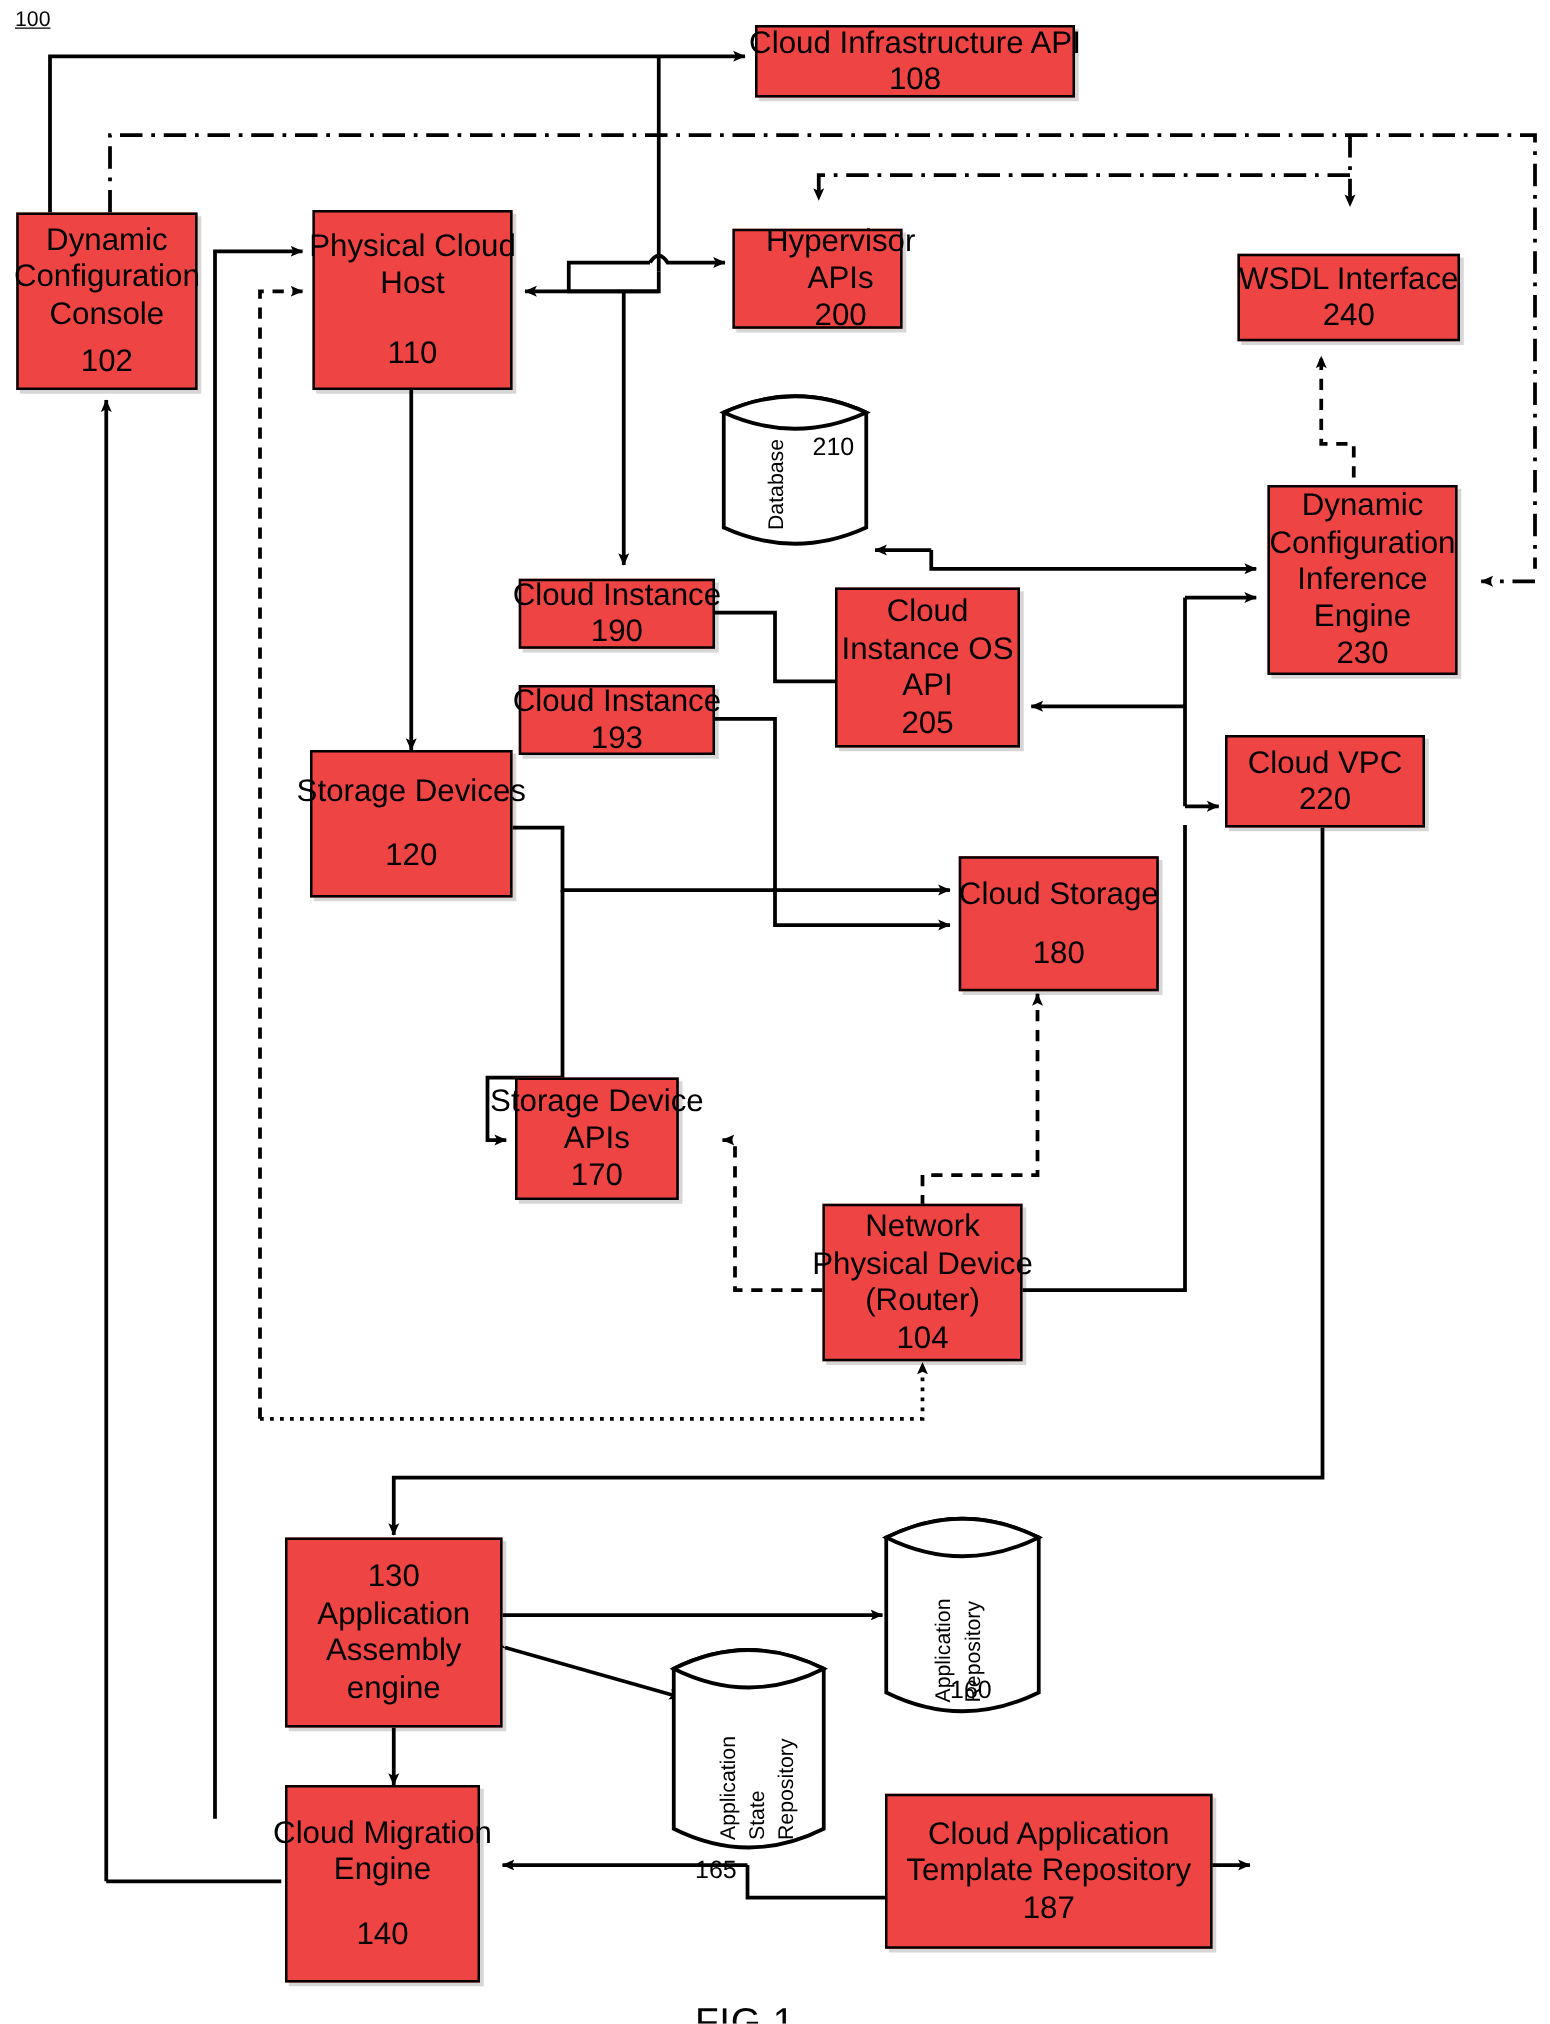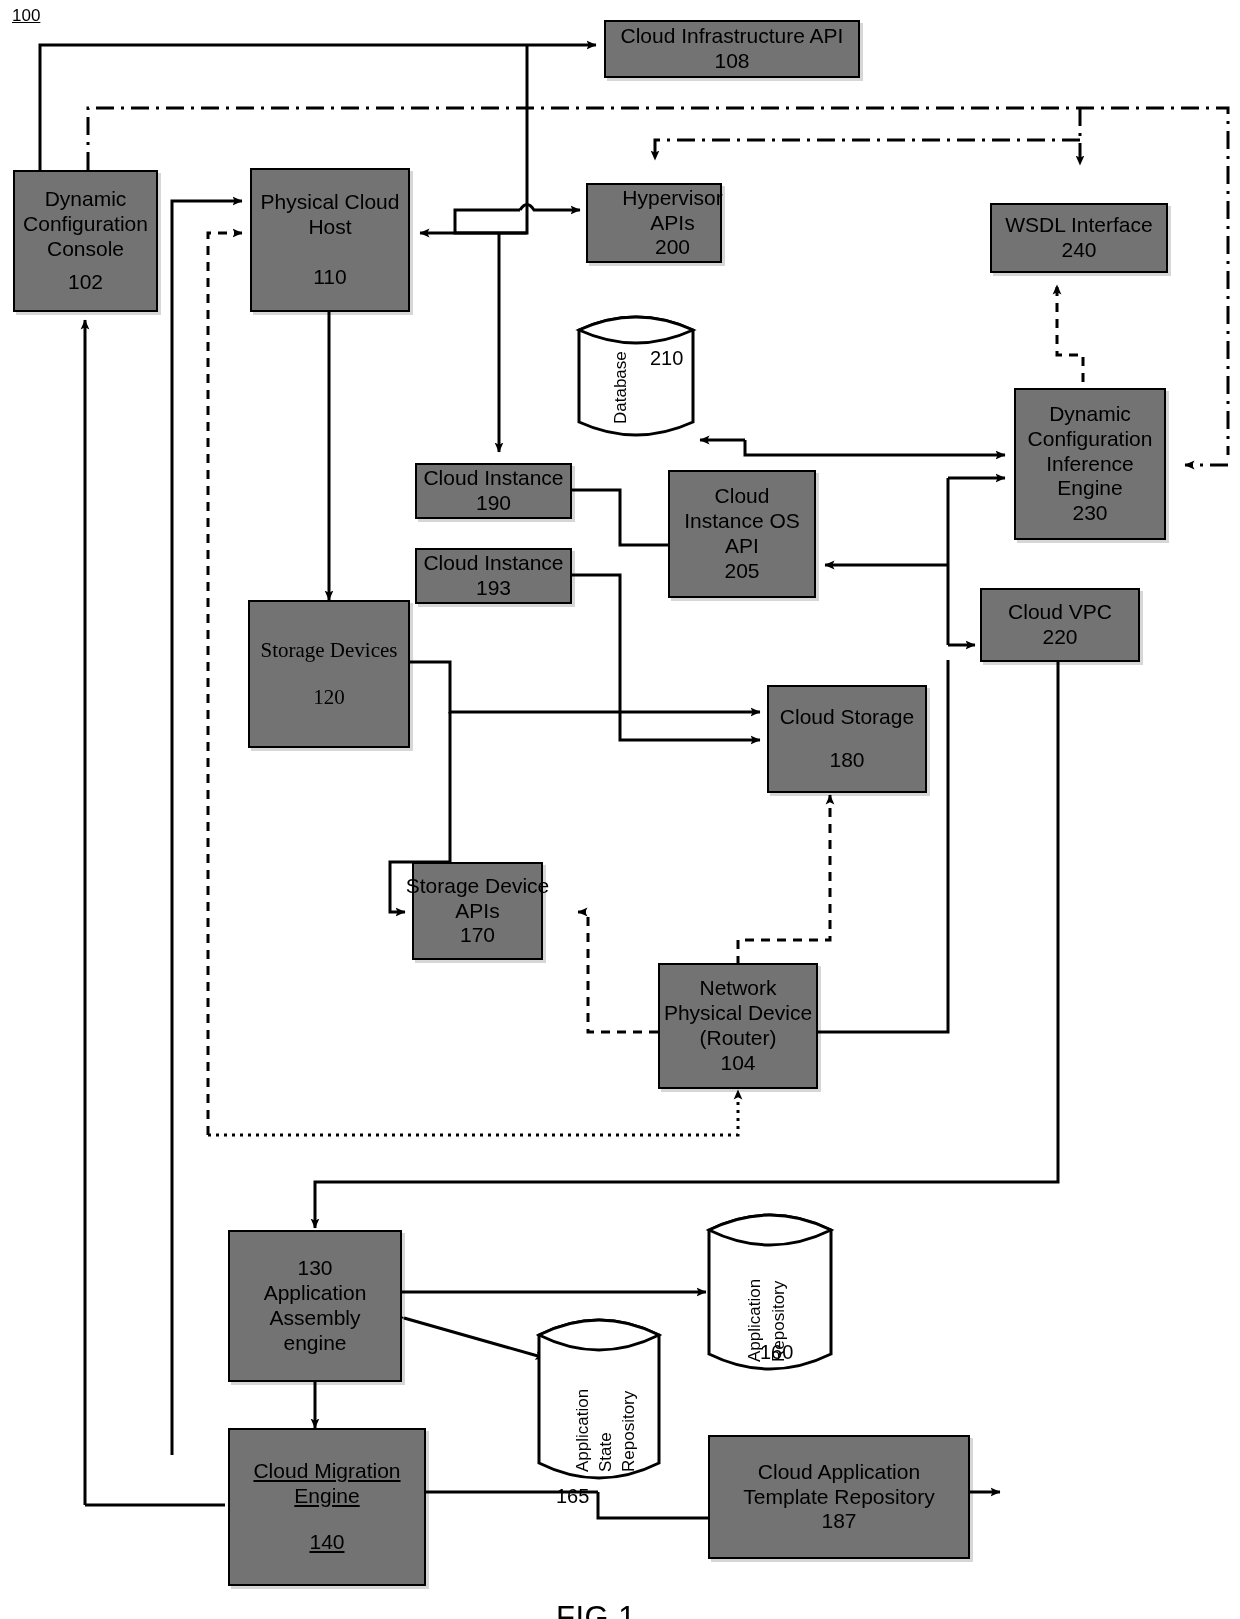--- a/index.html
+++ b/index.html
@@ -1,21 +1,21 @@
 <!DOCTYPE html>
 <html><head>
 <meta charset="utf-8">
 <style>
   html,body{margin:0;padding:0;background:#ffffff;}
   body{width:1240px;height:1619px;font-family:"Liberation Sans","DejaVu Sans",sans-serif;color:#000;}
   #stage{position:relative;width:1240px;height:1619px;overflow:hidden;background:#fff;}
   #wires{position:absolute;left:0;top:0;width:1240px;height:1619px;}
-  .node{position:absolute;box-sizing:border-box;background:#737373;border:2.5px solid #000;
+  .node{position:absolute;box-sizing:border-box;background:#ef4444;border:2.5px solid #000;
         display:flex;flex-direction:column;align-items:center;justify-content:center;
-        text-align:center;line-height:1.18;font-size:21px;
+        text-align:center;line-height:1.18;font-size:25px;
         box-shadow:3px 3px 0 0 rgba(0,0,0,0.16);}
   .node .ln{display:block;white-space:nowrap;}
   .figtitle{position:absolute;font-size:31px;letter-spacing:.5px;}
   .refnum{position:absolute;font-size:20px;}
   .cyl{position:absolute;}
   .cyl svg{display:block;overflow:visible;}
   .rotlabel{position:absolute;font-size:17px;white-space:nowrap;
             transform-origin:0 0;transform:rotate(-90deg);}
   .hdr{position:absolute;font-size:17px;text-decoration:underline;font-weight:400;}
 </style>
@@ -170,21 +170,21 @@
   </div>
 
   <div class="node" style="left:1014px;top:388px;width:152px;height:152px;">
     <span class="ln">Dynamic</span>
     <span class="ln">Configuration</span>
     <span class="ln">Inference</span>
     <span class="ln">Engine</span>
     <span class="ln">230</span>
   </div>
 
-  <div class="node" style="left:248px;top:600px;width:162px;height:148px;font-family:Liberation Serif, serif;">
+  <div class="node" style="left:248px;top:600px;width:162px;height:118px;">
     <span class="ln">Storage Devices</span>
     <span class="ln" style="margin-top:22px;">120</span>
   </div>
 
   <div class="node" style="left:980px;top:588px;width:160px;height:74px;">
     <span class="ln">Cloud VPC</span>
     <span class="ln">220</span>
   </div>
 
   <div class="node" style="left:767px;top:685px;width:160px;height:108px;">
@@ -226,21 +226,21 @@
     <svg width="126" height="186" viewBox="0 0 126 186" xmlns="http://www.w3.org/2000/svg">
       <path d="M3,28 L3,156 q60,30 120,0 L123,28 q-60,-30 -120,0 Z" fill="#fff" stroke="#000" stroke-width="3"></path>
       <path d="M3,28 q60,30 120,0 q-60,-30 -120,0 Z" fill="#fff" stroke="#000" stroke-width="3"></path>
     </svg>
   </div>
   <div class="rotlabel" style="left:573px;top:1472px;">Application</div>
   <div class="rotlabel" style="left:596px;top:1472px;">State</div>
   <div class="rotlabel" style="left:619px;top:1472px;">Repository</div>
   <div class="refnum" style="left:556px;top:1485px;">165</div>
 
-  <div class="node" style="left:228px;top:1428px;width:198px;height:158px;text-decoration:underline;">
+  <div class="node" style="left:228px;top:1428px;width:156px;height:158px;">
     <span class="ln">Cloud Migration</span>
     <span class="ln">Engine</span>
     <span class="ln" style="margin-top:22px;">140</span>
   </div>
 
   <div class="node" style="left:708px;top:1435px;width:262px;height:124px;">
     <span class="ln">Cloud Application</span>
     <span class="ln">Template Repository</span>
     <span class="ln">187</span>
   </div>

